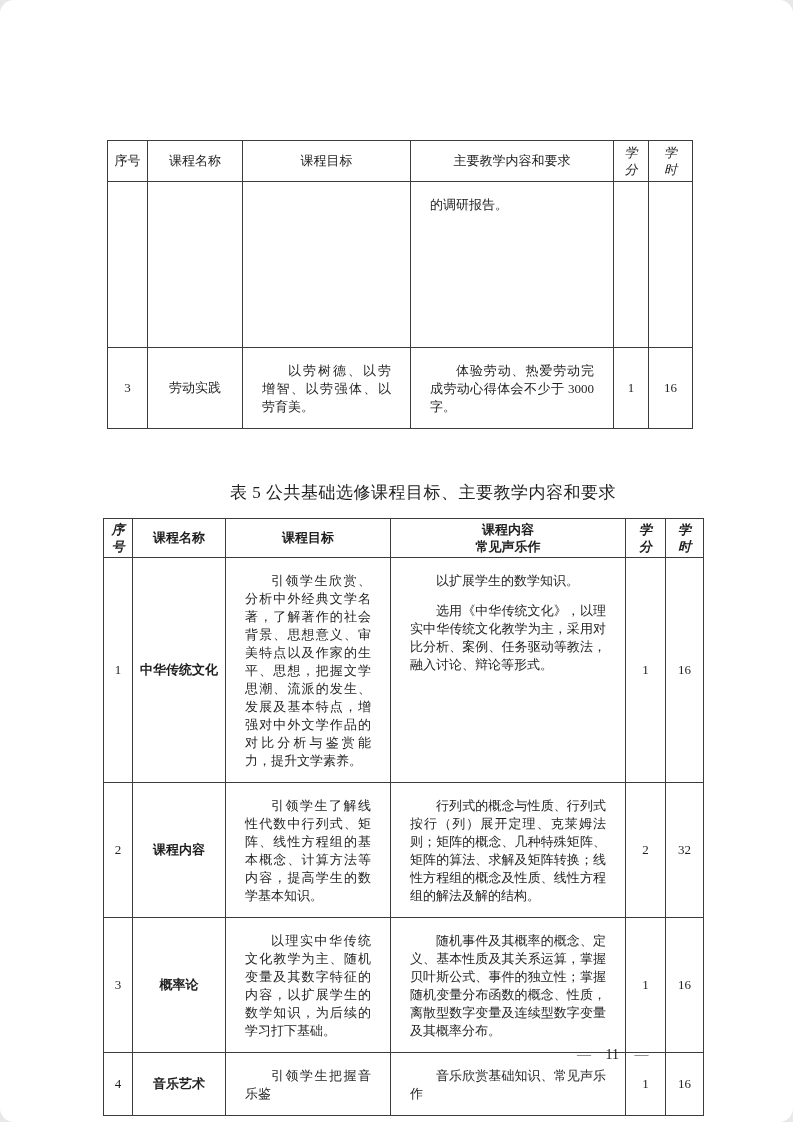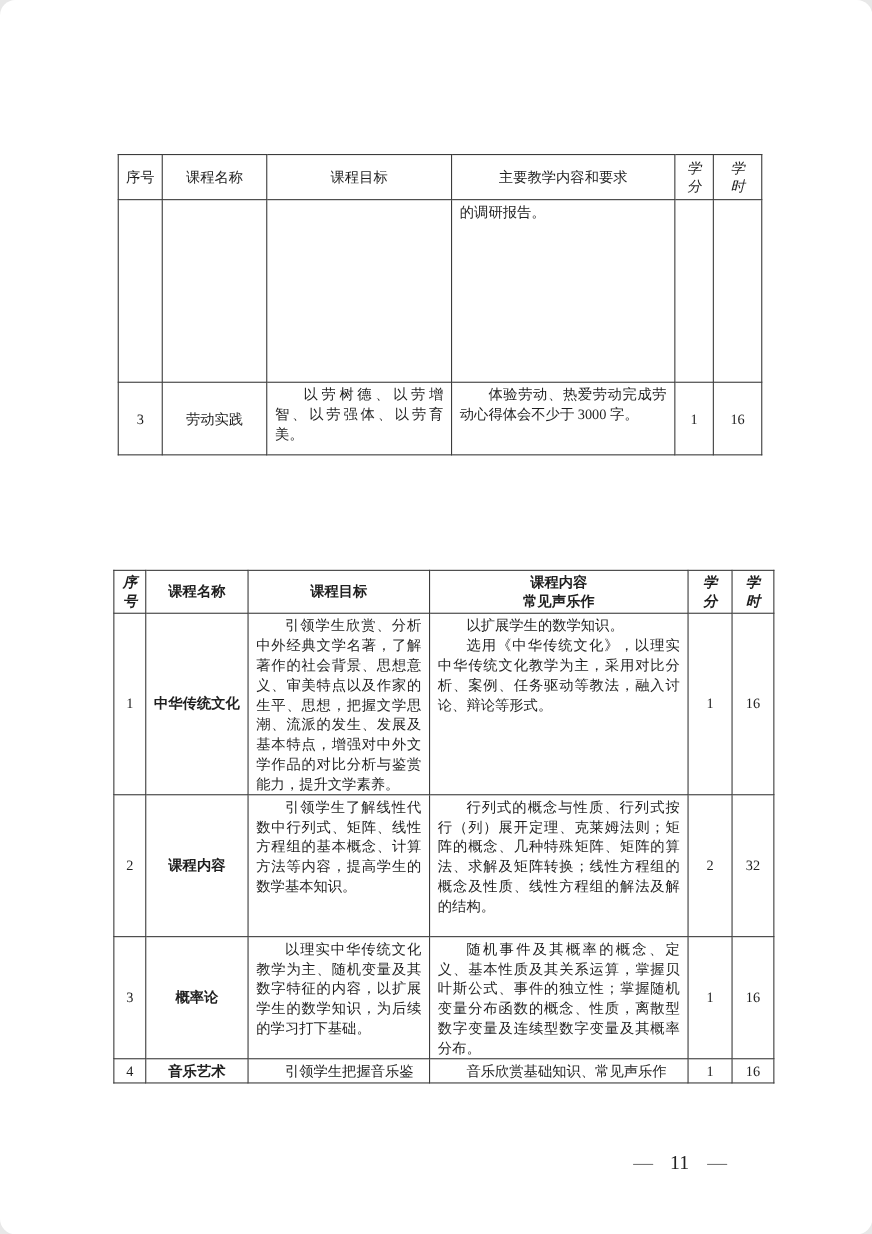--- a/index.html
+++ b/index.html
@@ -10,32 +10,32 @@
     color:#1f1f1f;
     border-radius:14px;
   }
   table { position:absolute; border-collapse:collapse; table-layout:fixed; }
   td {
     border:1px solid #3c3c3c; padding:0; overflow:hidden;
     font-size:13px; line-height:18px;
     text-align:center; vertical-align:middle;
   }
   td.txt { text-align:justify; vertical-align:top; padding:2px 7px 0 7px; }
-  td.txt p { margin:0; text-indent:2em; }
+  td.txt p { margin:12px; text-indent:2em; }
   td.txt p.noindent { text-indent:0; }
   .b { font-weight:bold; }
   .vert { width:1.05em; margin:0 auto; word-break:break-all; line-height:17px;font-style:italic; }
   .hdr2 div { line-height:17px; }
   .doc-title {
     position:absolute; top:481px; left:130px; width:586px;
     text-align:center; font-size:17px; letter-spacing:0.5px; white-space:nowrap;
   }
   .footer {
-    position:absolute; top:1047px; left:550px; width:110px;
-    text-align:right; font-size:18px; white-space:nowrap;
+    position:absolute; top:1047px; left:577px; width:110px;
+    text-align:left; font-size:14px; white-space:nowrap;
   }
   .footer .dash { color:#6a6a6a; letter-spacing:-1px; }
   .footer .num { color:#222; margin:0 12px; }
 </style>
 </head>
 <body>
 
 <div class="page">
 
   <table style="left:107px; top:140px; width:585px;">
@@ -78,20 +78,21 @@
           </td>
       <td class="txt">
             <p>体验劳动、热爱劳动完成劳动心得体会不少于 3000 字。</p>
           </td>
       <td><span>1</span></td>
       <td><span>16</span></td>
     </tr>
   </tbody>
     </table>
 
+  <div class="doc-title">表 5 公共基础选修课程目标、主要教学内容和要求</div>
 
   <table style="left:103px; top:518px; width:600px;">
     <colgroup>
       <col style="width:29px">
         <col style="width:93px">
         <col style="width:165px">
       <col style="width:235px">
         <col style="width:40px">
         <col style="width:38px">
     </colgroup>

